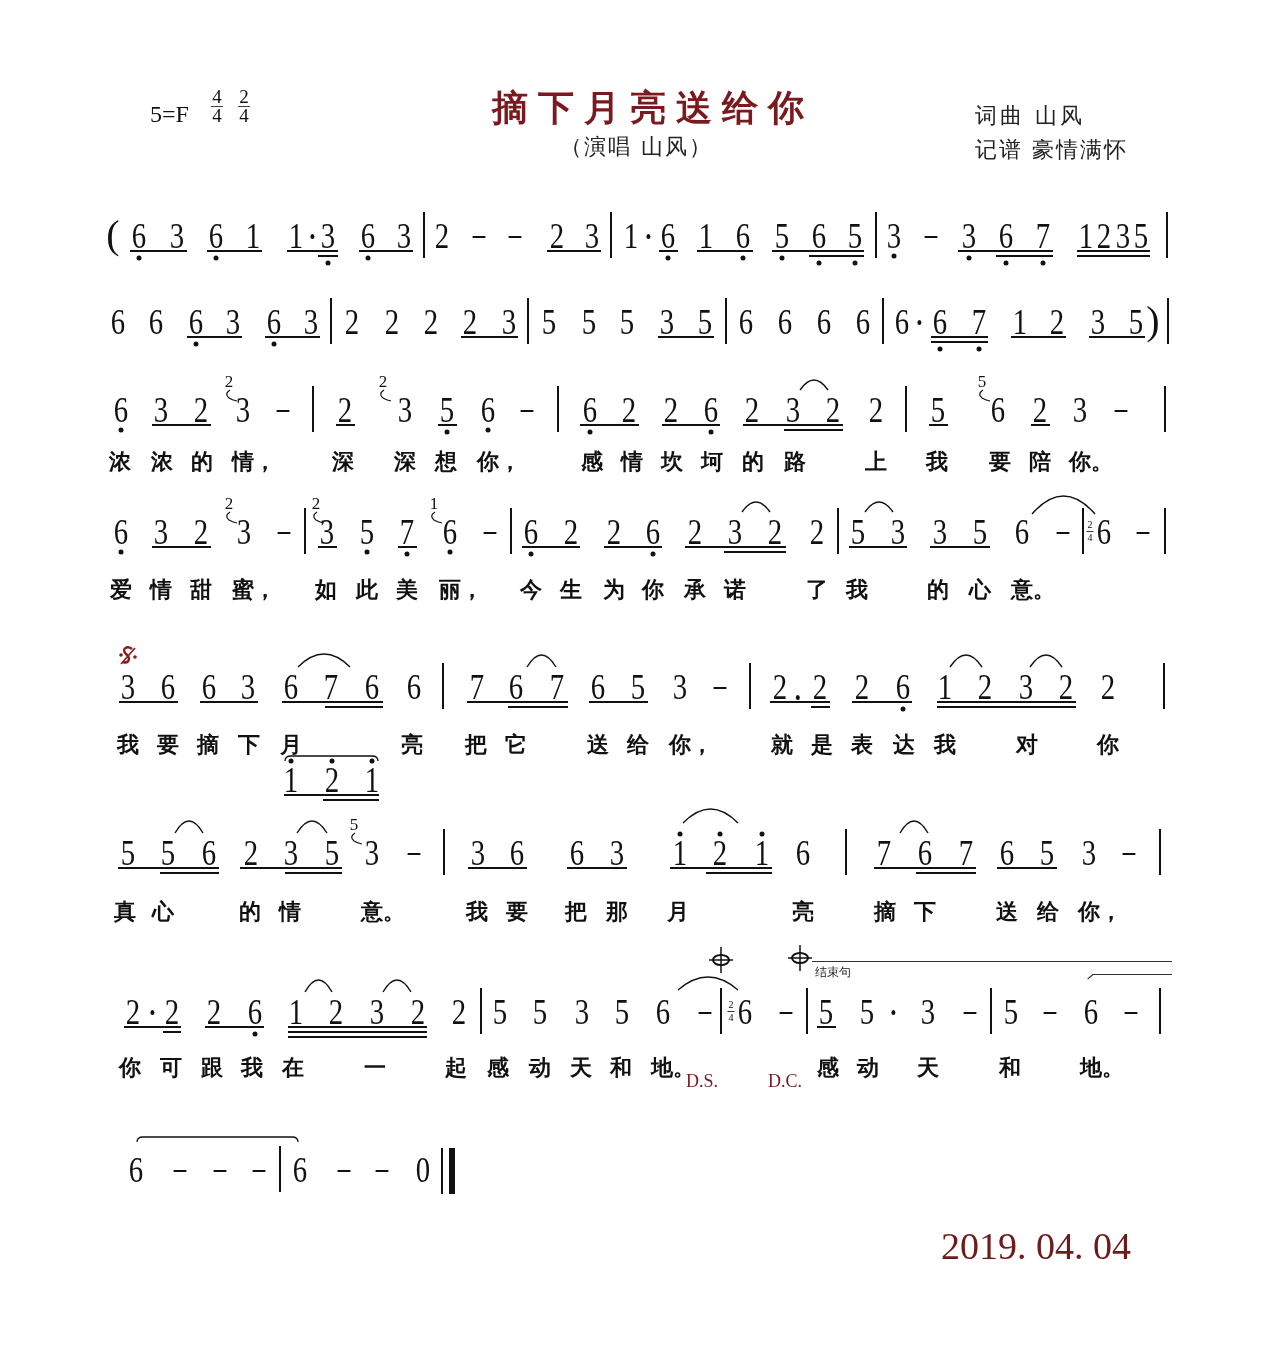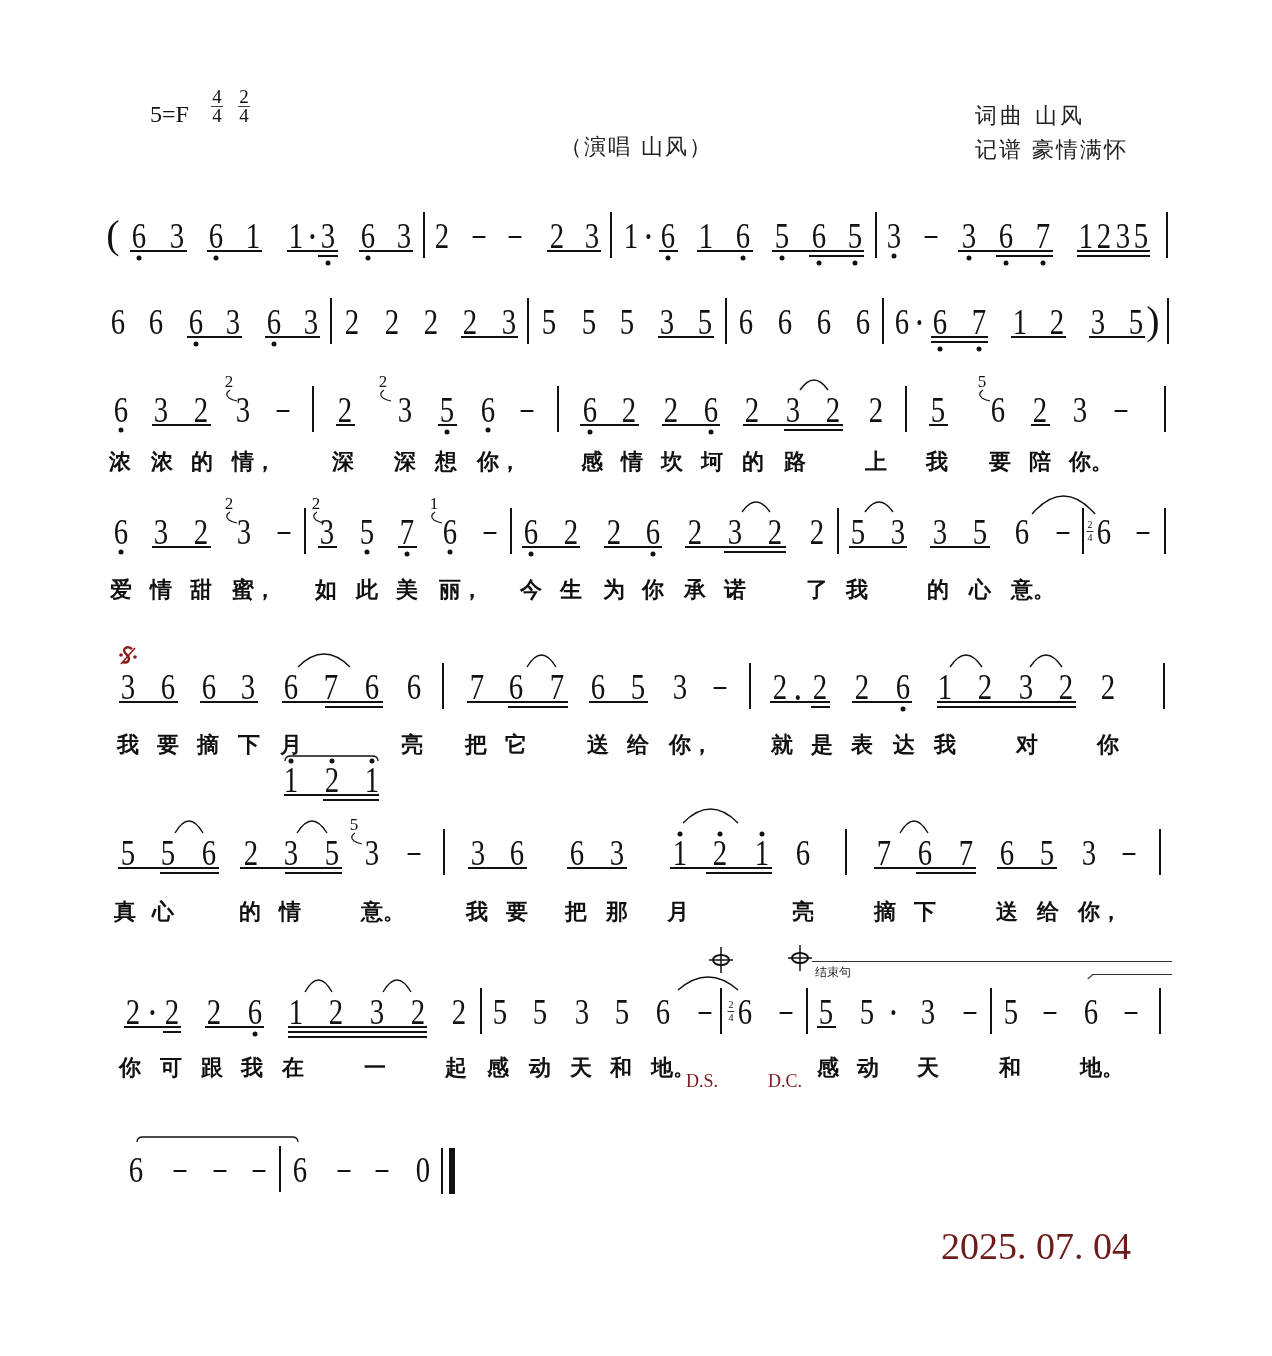--- a/index.html
+++ b/index.html
@@ -54,20 +54,21 @@
     <span>4</span>
     <span class="ts-line"></span>
     <span>4</span>
   </div>
   <div class="ts ts2">
     <span>2</span>
     <span class="ts-line"></span>
     <span>4</span>
   </div>
 
+  <h1 class="abs title">摘下月亮送给你</h1>
   <div class="abs subtitle">（演唱 山风）</div>
   <div class="abs credit1">词曲 山风</div>
   <div class="abs credit2">记谱 豪情满怀</div>
 
   <div id="score">
     <svg id="score-svg" viewBox="0 0 1272 1356" xmlns="http://www.w3.org/2000/svg">
         <path d="M 230 390 q -6 4 -1 8 q 3 2 8 3" fill="none" stroke="#111" stroke-width="1.2"></path>
         <path d="M 384 390 q -6 4 -1 8 q 3 2 8 3" fill="none" stroke="#111" stroke-width="1.2"></path>
         <path d="M 983 390 q -6 4 -1 8 q 3 2 8 3" fill="none" stroke="#111" stroke-width="1.2"></path>
         <path d="M 800 390 Q 814 370 828 390" fill="none" stroke="#111" stroke-width="1.4"></path>
@@ -558,14 +559,14 @@
   <div class="ending-label">结束句</div>
   <div class="ending-line2"></div>
   <div class="ending-hook"></div>
 
   <div class="ds">D.S.</div>
   <div class="dc">D.C.</div>
 
   <div class="final-thin"></div>
   <div class="final-thick"></div>
 
-  <div class="date">2025. 07. 04</div>
+  <div class="date">2019. 04. 04</div>
 </div>
 
 </body></html>

